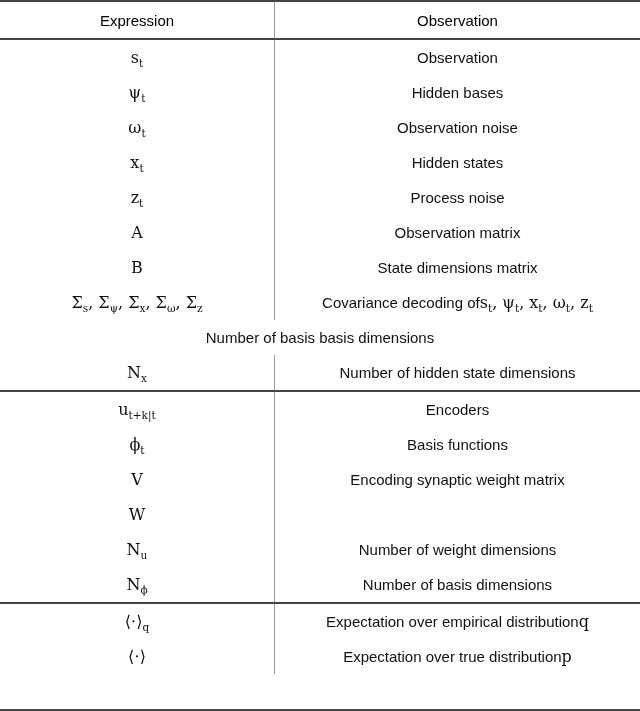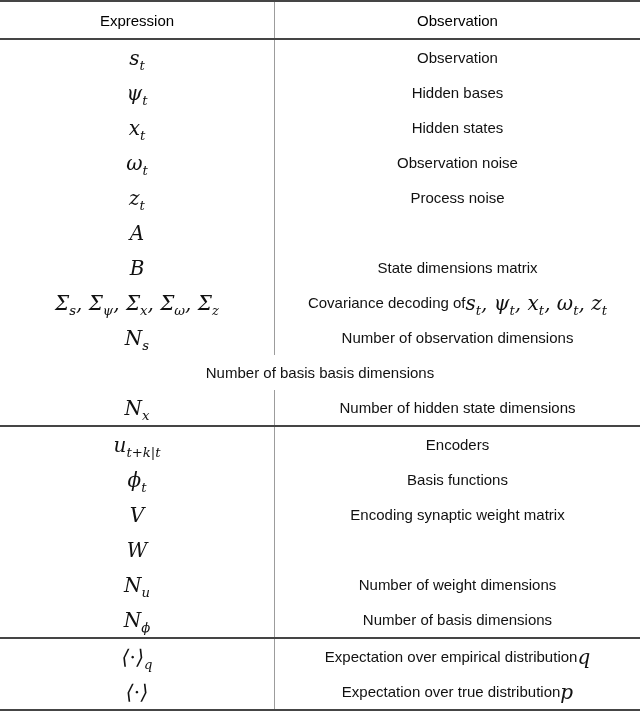--- a/index.html
+++ b/index.html
@@ -50,22 +50,21 @@
   .cell.expr {
     width: 275px;
     border-right: 1px solid #9c9c9c;
     flex: none;
   }
   .cell.desc {
     flex: 1;
   }
   .math {
     font-family: "DejaVu Serif", serif;
-    font-style: italic;
-    font-size: 20px;
+    font-size: 16px;
     white-space: nowrap;
   }
   .math sub {
     font-size: 0.66em;
     line-height: 0;
     vertical-align: -0.35em;
   }
   .row.header .cell {
     font-size: 15px;
     color: #000000;
@@ -100,52 +99,55 @@
           <span class="math">ψ<sub>t</sub></span>
           <span></span>
         </div>
       <div class="cell desc">
           <span>Hidden bases</span>
         </div>
     </div>
     <div class="row">
       <div class="cell expr">
           <span></span>
+          <span class="math">ω<sub>t</sub></span>
+          <span></span>
+        </div>
+      <div class="cell desc">
+          <span>Observation noise</span>
+        </div>
+    </div>
+    <div class="row">
+      <div class="cell expr">
+          <span></span>
           <span class="math">x<sub>t</sub></span>
           <span></span>
         </div>
       <div class="cell desc">
           <span>Hidden states</span>
         </div>
     </div>
     <div class="row">
       <div class="cell expr">
           <span></span>
-          <span class="math">ω<sub>t</sub></span>
-          <span></span>
-        </div>
-      <div class="cell desc">
-          <span>Observation noise</span>
-        </div>
-    </div>
-    <div class="row">
-      <div class="cell expr">
-          <span></span>
           <span class="math">z<sub>t</sub></span>
           <span></span>
         </div>
       <div class="cell desc">
           <span>Process noise</span>
         </div>
     </div>
     <div class="row">
       <div class="cell expr">
           <span></span>
           <span class="math">A</span>
           <span></span>
+        </div>
+      <div class="cell desc">
+          <span>Observation matrix</span>
         </div>
     </div>
     <div class="row">
       <div class="cell expr">
           <span></span>
           <span class="math">B</span>
           <span></span>
         </div>
       <div class="cell desc">
           <span>State dimensions matrix</span>
@@ -157,30 +159,20 @@
           <span class="math">Σ<sub>s</sub>, Σ<sub>ψ</sub>, Σ<sub>x</sub>, Σ<sub>ω</sub>, Σ<sub>z</sub></span>
           <span></span>
         </div>
       <div class="cell desc">
           <span>Covariance decoding of  </span>
           <span class="math">s<sub>t</sub>, ψ<sub>t</sub>, x<sub>t</sub>, ω<sub>t</sub>, z<sub>t</sub></span>
           <span></span>
         </div>
     </div>
     <div class="row">
-      <div class="cell expr">
-          <span></span>
-          <span class="math">N<sub>s</sub></span>
-          <span></span>
-        </div>
-      <div class="cell desc">
-          <span>Number of observation dimensions</span>
-        </div>
-    </div>
-    <div class="row">
       <div class="cell desc">
           <span>Number of basis basis dimensions</span>
         </div>
     </div>
     <div class="row">
       <div class="cell expr">
           <span></span>
           <span class="math">N<sub>x</sub></span>
           <span></span>
         </div>

